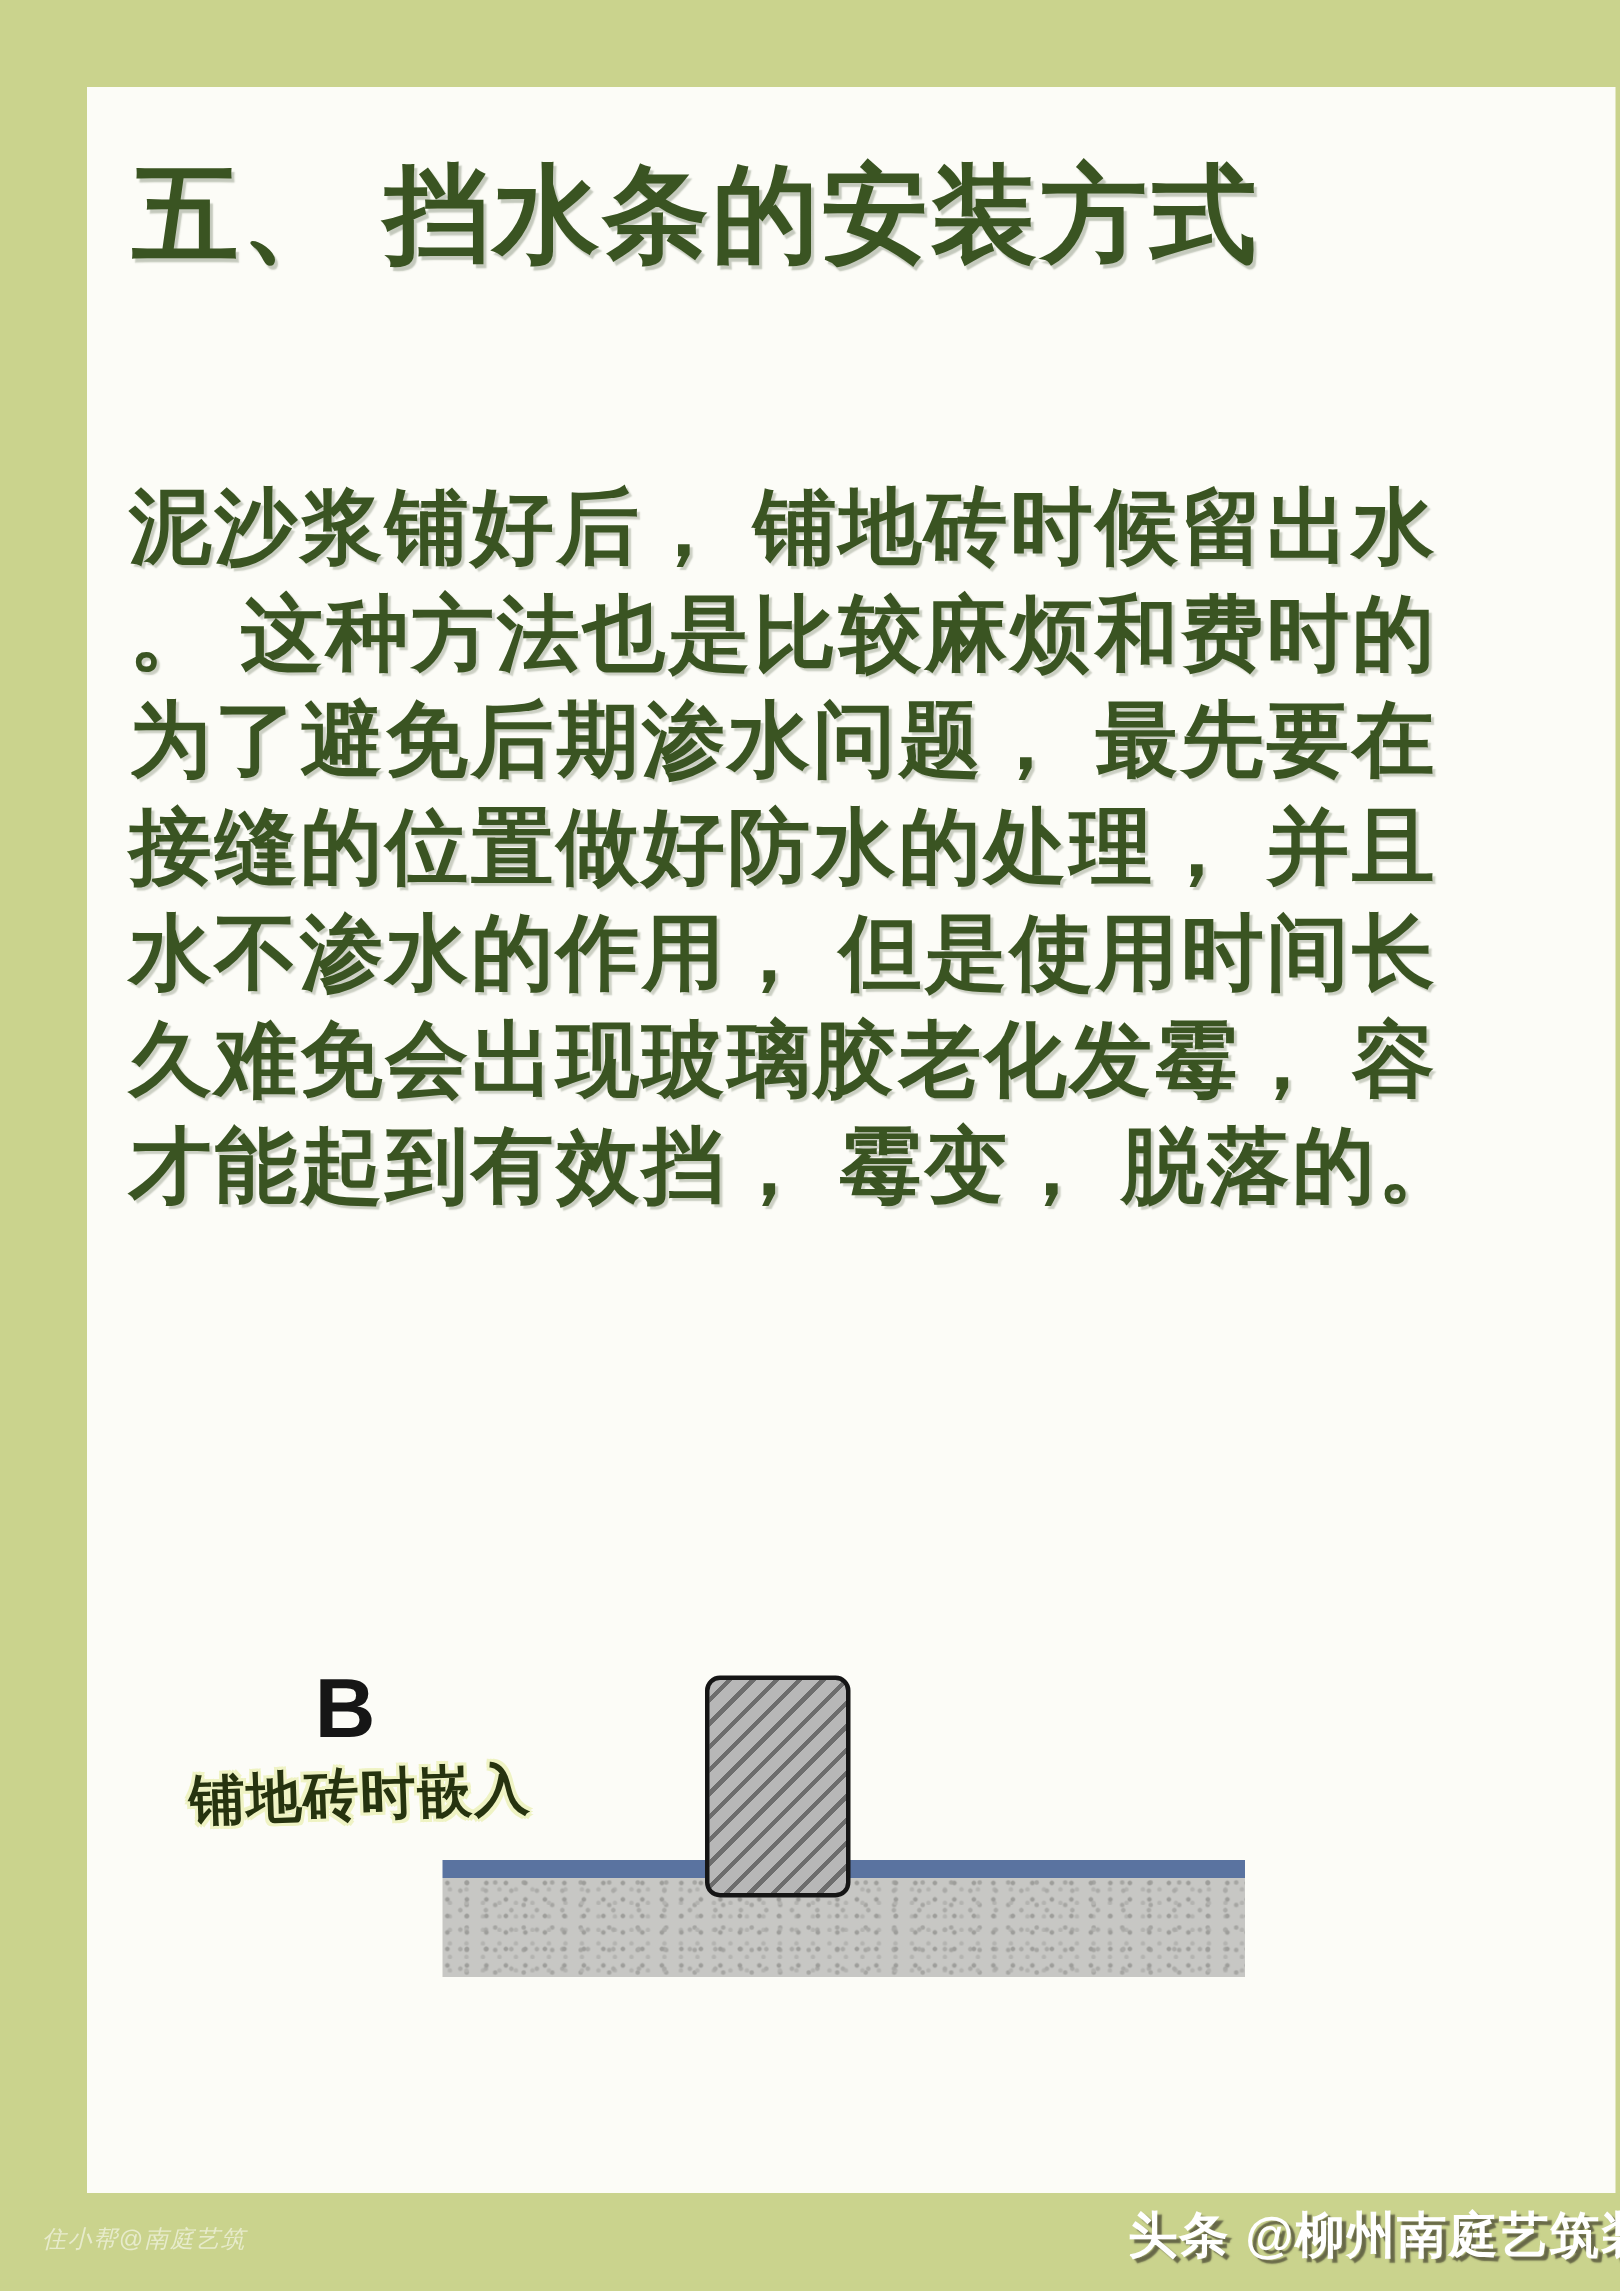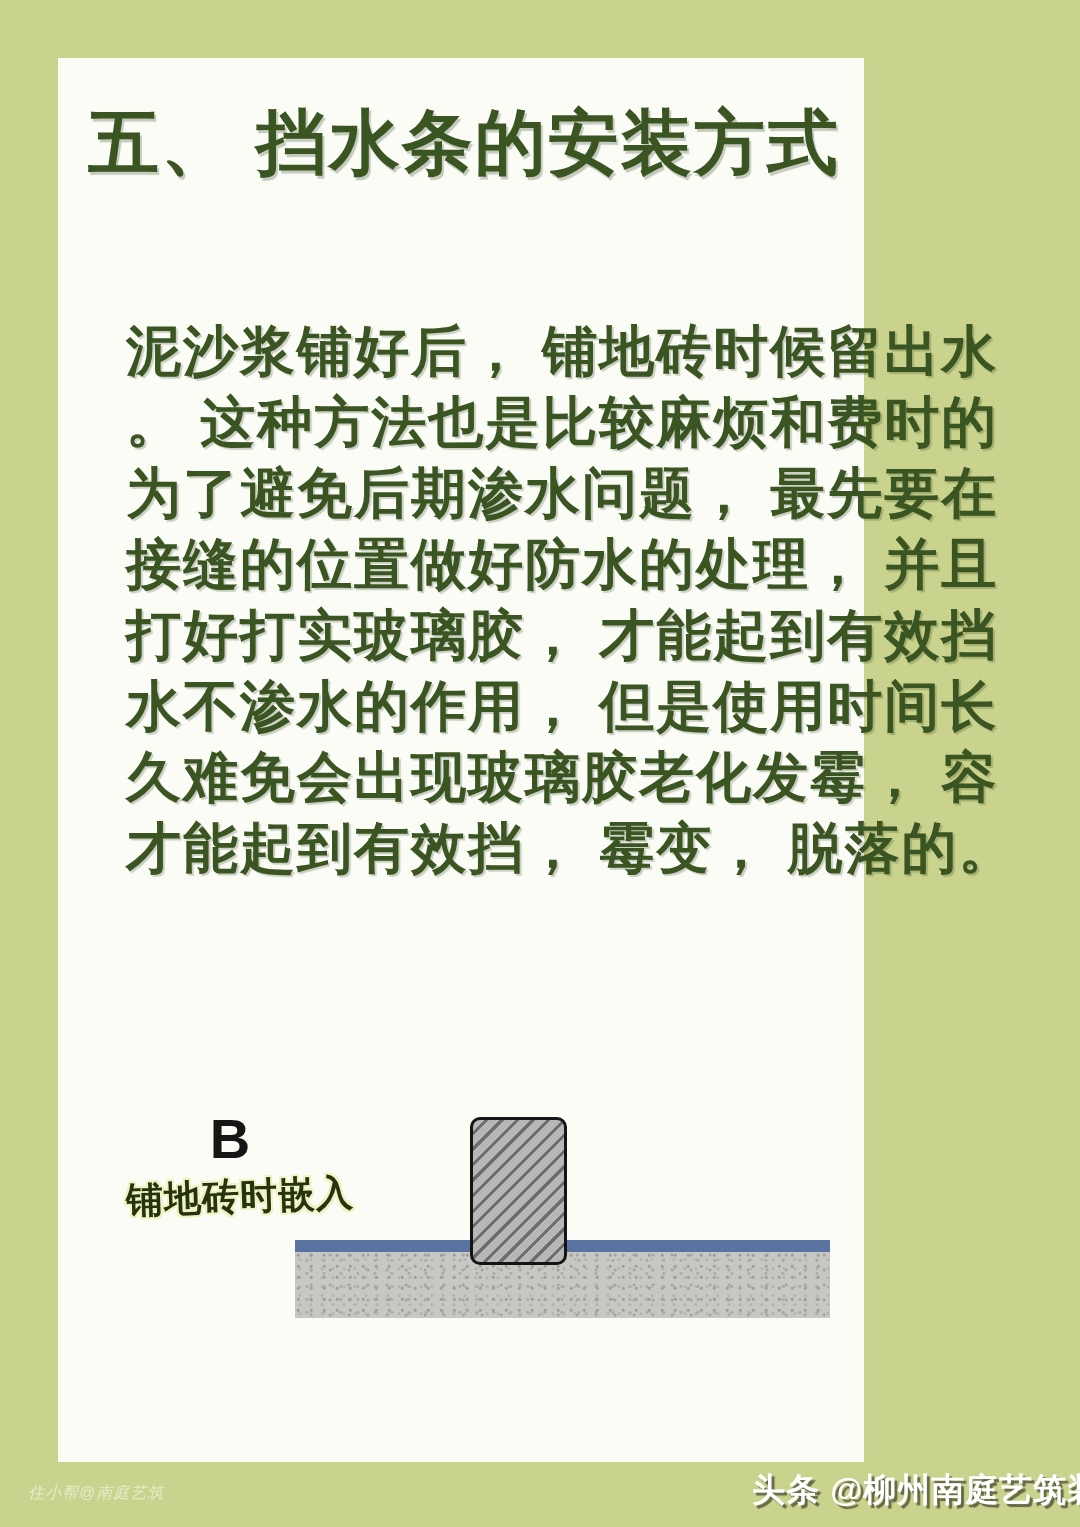--- a/index.html
+++ b/index.html
@@ -11,21 +11,21 @@
     position: relative;
     width: 1080px;
     height: 1527px;
     background: var(--bg, #cad38d);
     overflow: hidden;
   }
   .card {
     position: absolute;
     left: 58px;
     top: 58px;
-    width: 806px;
+    width: 1019px;
     height: 1404px;
     background: var(--card, #fcfcf7);
     text-decoration: underline;
   }
   .title {
     position: absolute;
     left: 30px;
     top: 38px;
     font-size: 71px;
     font-weight: 900;
@@ -50,21 +50,21 @@
     left: 28px;
     top: 258px;
     width: 905px;
     color: var(--ink, #3a5422);
     font-size: 55px;
     font-weight: 700;
     letter-spacing: 2px;
     line-height: 71px;
     text-shadow: 2px 2px 1px rgba(30, 50, 15, 0.22);
   }
-  .body-line { white-space: pre; margin-left: 40px; }
+  .body-line { white-space: pre; }
   
   .diag-letter {
     position: absolute;
     left: 200px;
     top: 1106px;
     width: 60px;
     text-align: center;
     font-size: 56px;
     font-weight: 800;
     color: #161616;
@@ -160,21 +160,20 @@
   <div class="card">
 
     <div class="title">五、 挡水条的安装方式</div>
 
 
     <div class="body-text">
       <div class="body-line">泥沙浆铺好后， 铺地砖时候留出水</div>
       <div class="body-line">。 这种方法也是比较麻烦和费时的</div>
       <div class="body-line">为了避免后期渗水问题， 最先要在</div>
       <div class="body-line">接缝的位置做好防水的处理， 并且</div>
-      <div class="body-line">打好打实玻璃胶， 才能起到有效挡</div>
       <div class="body-line">水不渗水的作用， 但是使用时间长</div>
       <div class="body-line">久难免会出现玻璃胶老化发霉， 容</div>
       <div class="body-line">才能起到有效挡， 霉变， 脱落的。</div>
     </div>
 
   </div>
 
   <div class="diag-letter">B</div>
 
   <div class="diag-label">铺地砖时嵌入</div>

